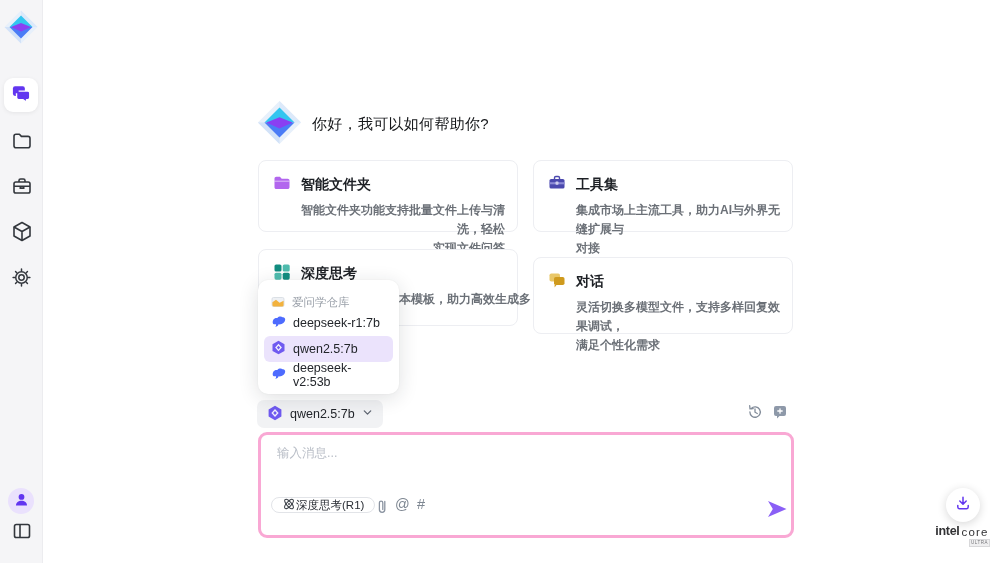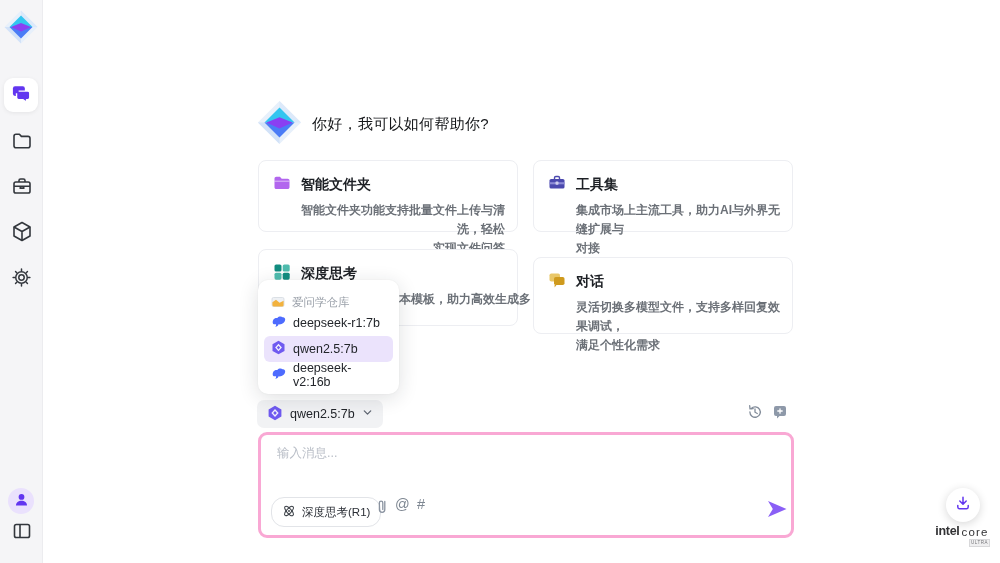--- a/index.html
+++ b/index.html
@@ -62,22 +62,22 @@
   .tool-btn { position:absolute; width:16px; height:16px; display:grid; place-items:center; }
   .history-btn { left:747px; top:404px; }
   .newchat-btn { left:772px; top:404px; }
 
   
   .composer { position:absolute; left:258px; top:432px; width:536px; height:106px;
     border:3px solid #f9a8d4; border-radius:9px; background:#fff; }
   .composer input { position:absolute; left:14px; top:10px; width:440px; border:none;
     outline:none; font-size:12.5px; color:#23262b; background:transparent; font-family:inherit; }
   .composer input::placeholder { color:#b9bec7; }
-  .pill { position:absolute; left:10px; top:62px; height:30px; border:1px solid #e2e4e8;
-    border-radius:13px; display:flex; align-items:center; gap:6px; padding:0 10px;
+  .pill { position:absolute; left:10px; top:62px; height:16px; border:1px solid #e2e4e8;
+    border-radius:13px; display:flex; align-items:center; padding:0 10px;
     font-size:11.5px; color:#2b2f36; background:#fff; }
   .clip-btn { position:absolute; left:113px; top:63px; width:16px; height:20px; }
   .at-btn   { position:absolute; left:134px; top:61px; font-size:14.5px; color:#7e8792; }
   .hash-btn { position:absolute; left:156px; top:61px; font-size:14.5px; color:#7e8792; }
   .send-btn { position:absolute; left:505px; top:63px; width:22px; height:22px; }
 
   
   .fab { position:absolute; left:946px; top:488px; width:34px; height:34px; border-radius:50%;
     background:#fff; box-shadow:0 2px 10px rgba(0,0,0,.16); display:grid; place-items:center; }
   .intel { position:absolute; left:930px; top:524px; width:64px; }
@@ -276,21 +276,21 @@
       </span>
       <span>qwen2.5:7b</span>
     </div>
 
     <div class="dd-item">
       <span>
         <svg width="15" height="13" viewBox="0 0 17 15">
           <path d="M2.2 10.2 C0.8 6.2 3.4 2.8 7.2 3.4 C8.6 1.4 11.8 1.2 13.2 2.6 C14.8 2.2 16.4 3.4 16.2 5.2 C16 8.6 12.4 11.4 8.6 10.8 C8.2 12.2 6.8 13.6 4.8 13.8 C5.6 12.8 5.9 11.8 5.7 10.7 C4.2 10.9 2.8 10.8 2.2 10.2 Z" fill="#4d6bfe"></path>
         </svg>
       </span>
-      <span>deepseek-v2:16b</span>
+      <span>deepseek-v2:53b</span>
     </div>
   </div>
 
   <button class="model-selector">
     <span>
       <svg width="16" height="16" viewBox="0 0 16 16">
         <path d="M8 .8 L14.4 4.4 V11.6 L8 15.2 L1.6 11.6 V4.4 Z" fill="#6f5af0"></path>
         <path d="M8 4 L11.6 8 L8 12 L4.4 8 Z" fill="#ffffff" opacity=".92"></path>
         <path d="M8 6 L9.8 8 L8 10 L6.2 8 Z" fill="#6f5af0"></path>
       </svg>

